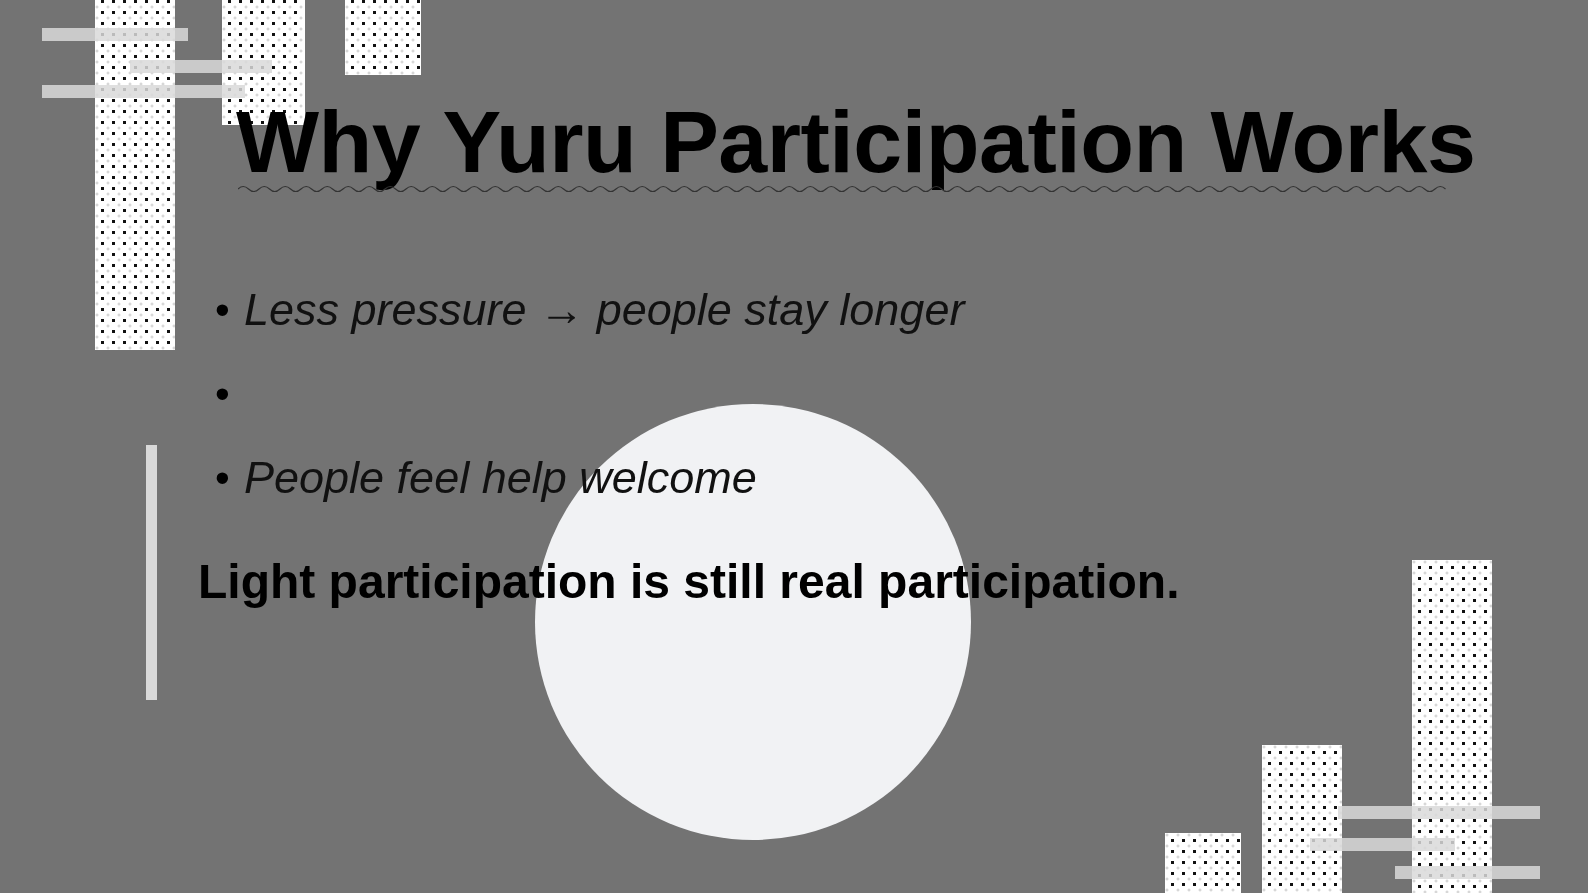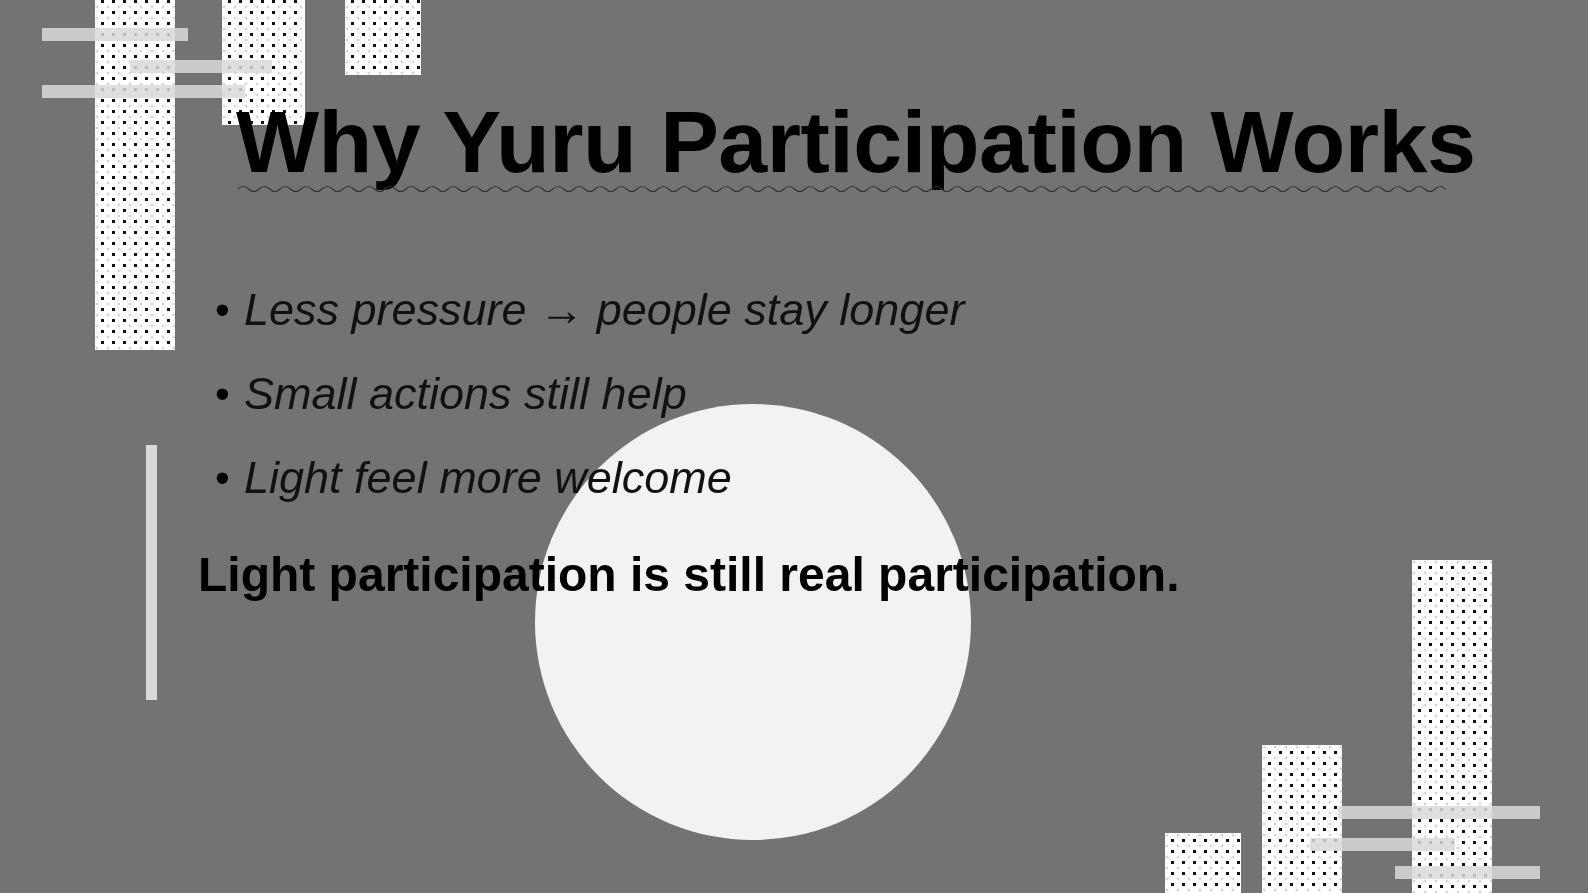--- a/index.html
+++ b/index.html
@@ -103,21 +103,21 @@
     box-sizing: border-box;
   }
   .bullet-text {
     font-size: 45px;
     line-height: 64px;
     color: #111111;
     white-space: nowrap;
     font-style: italic;
   }
   #statement {
-    margin-top: 16px;
+    margin-top: 23px;
     font-size: 48px;
     font-weight: bold;
     line-height: 58px;
     color: #000000;
     white-space: nowrap;
   }
 </style>
 </head>
 <body>
 
@@ -163,25 +163,24 @@
 
   <div id="content">
 
     <div class="bullet-row">
       <span class="bullet-dot">•</span>
       <span class="bullet-text">Less pressure → people stay longer</span>
     </div>
 
     <div class="bullet-row">
       <span class="bullet-dot">•</span>
-      <span class="bullet-text">Small actions still help</span>
     </div>
 
     <div class="bullet-row">
       <span class="bullet-dot">•</span>
-      <span class="bullet-text">Light feel more welcome</span>
+      <span class="bullet-text">People feel help welcome</span>
     </div>
 
     <div id="statement">Light participation is still real participation.</div>
 
   </div>
 
 </div>
 
 </body></html>

